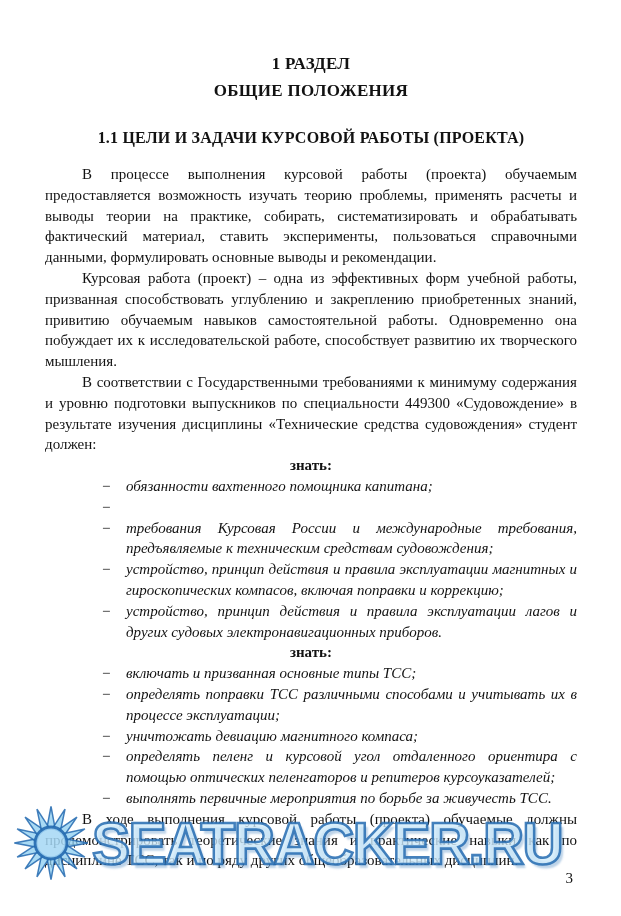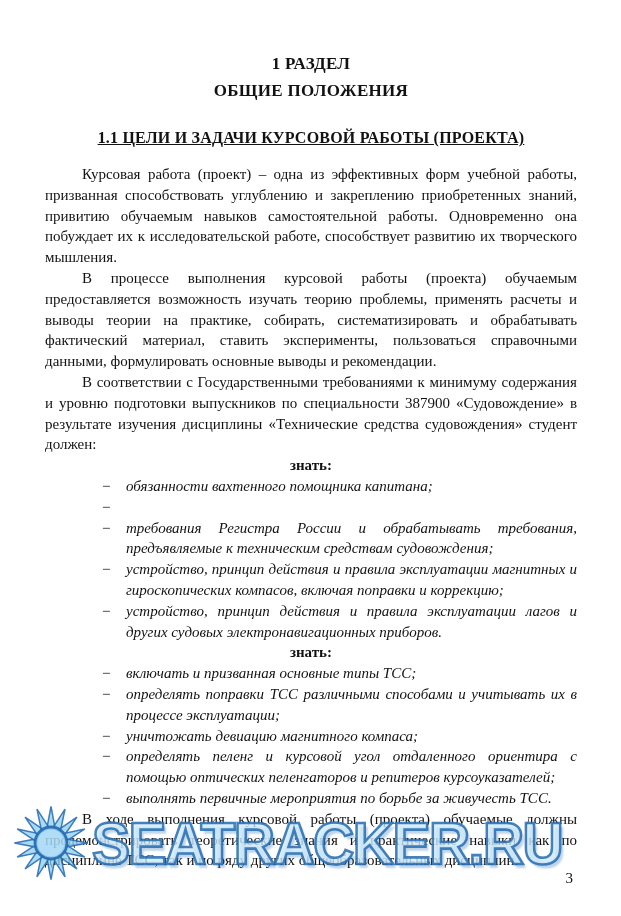--- a/index.html
+++ b/index.html
@@ -22,21 +22,20 @@
     line-height: 27px;
     letter-spacing: 0.3px;
   }
   .subsection {
     text-align: center;
     font-size: 16px;
     font-weight: bold;
     margin-top: 25px;
     margin-bottom: 17px;
     letter-spacing: 0.2px;
-    text-decoration: underline;
   }
   .para {
     font-size: 15px;
     line-height: 20.8px;
     text-align: justify;
     text-indent: 37px;
   }
   .label {
     font-size: 15px;
     line-height: 20.8px;
@@ -90,36 +89,36 @@
 </head>
 <body>
 
 <div class="page">
 
   <div class="title">1 РАЗДЕЛ</div>
   <div class="title">ОБЩИЕ ПОЛОЖЕНИЯ</div>
 
   <div class="subsection">1.1 ЦЕЛИ И ЗАДАЧИ КУРСОВОЙ РАБОТЫ (ПРОЕКТА)</div>
 
+  <p class="para">В процессе выполнения курсовой работы (проекта)  обучаемым предоставляется возможность изучать теорию проблемы, применять расчеты и выводы теории на практике, собирать, систематизировать и обрабатывать фактический материал, ставить эксперименты, пользоваться справочными данными, формулировать основные выводы и рекомендации.</p>
   <p class="para">Курсовая работа (проект) – одна из эффективных форм учебной работы, призванная способствовать углублению и закреплению приобретенных знаний, привитию обучаемым навыков самостоятельной работы. Одновременно она побуждает их к исследовательской работе, способствует развитию их творческого мышления.</p>
-  <p class="para">В процессе выполнения курсовой работы (проекта)  обучаемым предоставляется возможность изучать теорию проблемы, применять расчеты и выводы теории на практике, собирать, систематизировать и обрабатывать фактический материал, ставить эксперименты, пользоваться справочными данными, формулировать основные выводы и рекомендации.</p>
-  <p class="para">В соответствии с Государственными требованиями к минимуму содержания и уровню подготовки выпускников по специальности 387900 «Судовождение» в результате изучения дисциплины «Технические средства судовождения» студент должен:</p>
+  <p class="para">В соответствии с Государственными требованиями к минимуму содержания и уровню подготовки выпускников по специальности 449300 «Судовождение» в результате изучения дисциплины «Технические средства судовождения» студент должен:</p>
 
   <div class="label">знать:</div>
 
   <div class="li">
     <span class="marker">−</span>
     <span class="li-text">обязанности вахтенного помощника капитана;</span>
   </div>
   <div class="li">
     <span class="marker">−</span>
   </div>
   <div class="li">
     <span class="marker">−</span>
-    <span class="li-text">требования Регистра России и обрабатывать требования, предъявляемые к техническим средствам судовождения;</span>
+    <span class="li-text">требования Курсовая России и международные требования, предъявляемые к техническим средствам судовождения;</span>
   </div>
   <div class="li">
     <span class="marker">−</span>
     <span class="li-text">устройство, принцип действия и правила эксплуатации магнитных и гироскопических компасов, включая поправки и коррекцию;</span>
   </div>
   <div class="li">
     <span class="marker">−</span>
     <span class="li-text">устройство, принцип действия и правила эксплуатации лагов и других судовых электронавигационных приборов.</span>
   </div>
 

